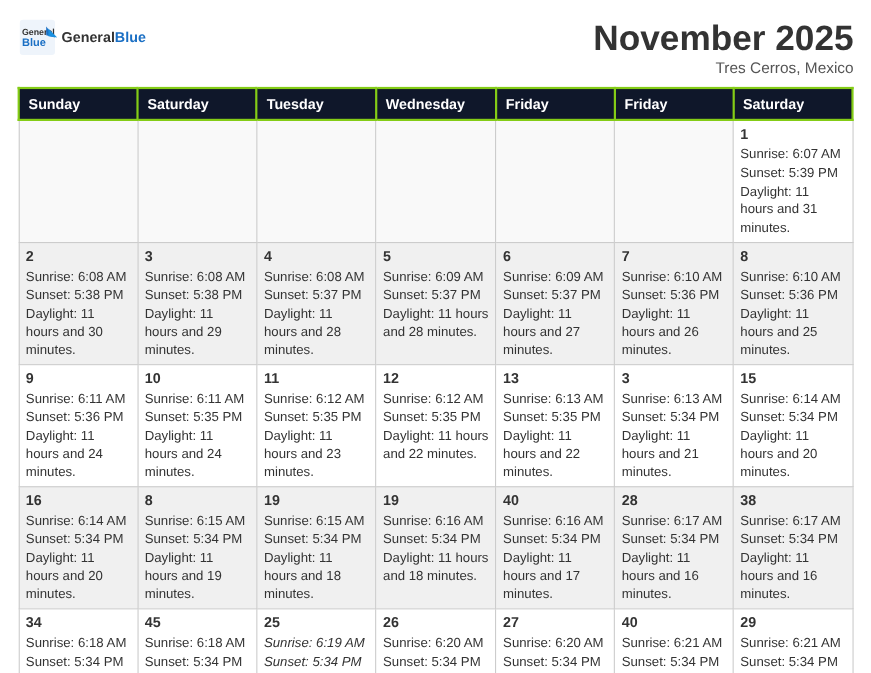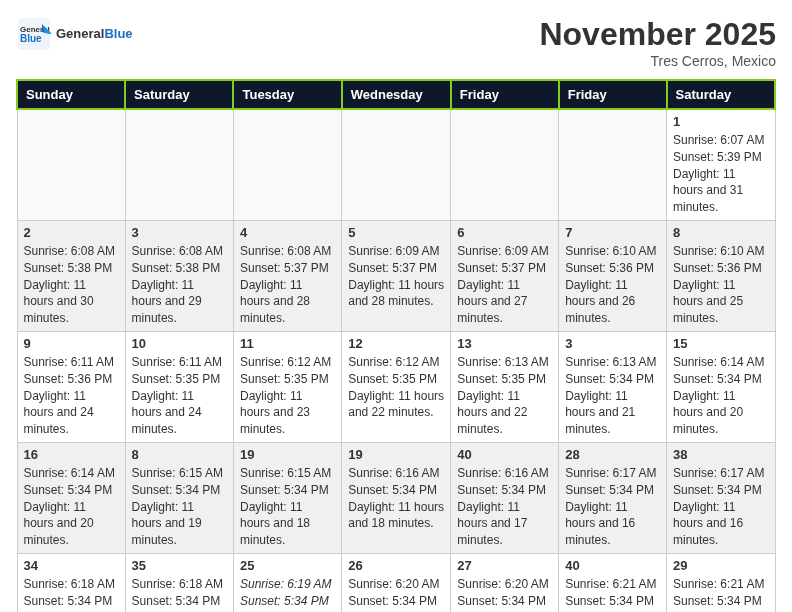--- a/index.html
+++ b/index.html
@@ -263,21 +263,21 @@
         </td>
       </tr>
       <tr>
         <td>
           <span class="day-number">34</span>
           <div class="day-info" style="white-space: pre-line;">Sunrise: 6:18 AM
 Sunset: 5:34 PM
 Daylight: 11 hours and 15 minutes.</div>
         </td>
         <td>
-          <span class="day-number">35</span>
+          <span class="day-number">45</span>
           <div class="day-info" style="white-space: pre-line;">Sunrise: 6:18 AM
 Sunset: 5:34 PM
 Daylight: 11 hours and 15 minutes.</div>
         </td>
         <td>
           <span class="day-number">25</span>
           <div class="day-info" style="white-space: pre-line; font-style: italic;">Sunrise: 6:19 AM
 Sunset: 5:34 PM
 Daylight: 11 hours and 14 minutes.</div>
         </td>

